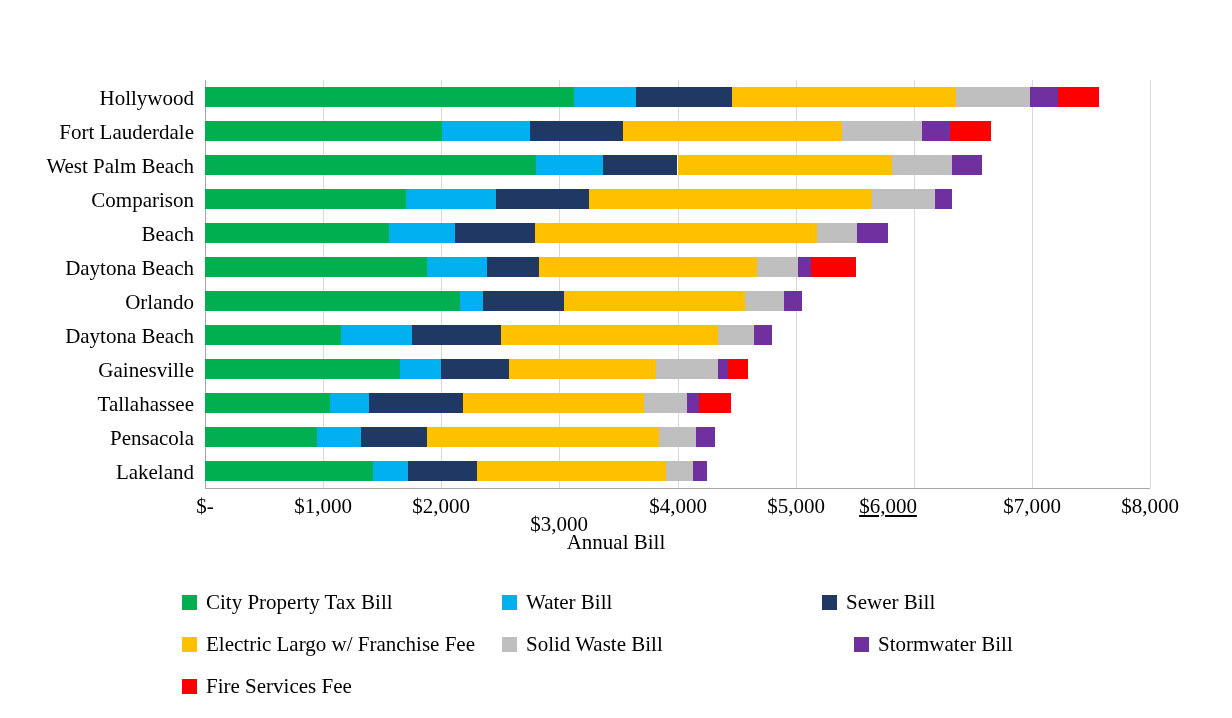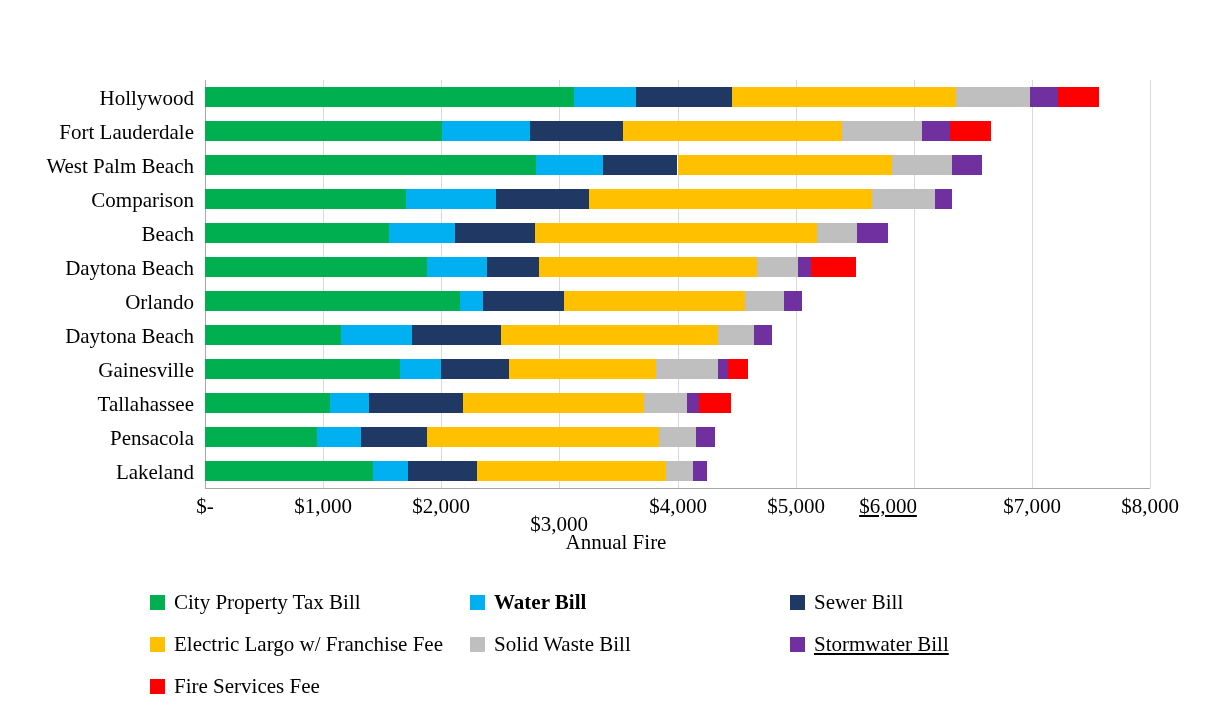--- a/index.html
+++ b/index.html
@@ -108,20 +108,21 @@
   }
   .legend-row {
     position: relative;
     height: 42px;
   }
   .legend-item {
     position: absolute;
     display: flex;
     align-items: center;
     white-space: nowrap;
+    margin-left: 32px;
   }
   .legend-swatch {
     width: 15px;
     height: 15px;
     margin-right: 9px;
     flex: 0 0 auto;
   }
   .legend-label {
     font-size: 21px;
     line-height: 21px;
@@ -267,47 +268,47 @@
       <div class="xtick" style="left: 263px;">$1,000</div>
       <div class="xtick" style="left: 381px;">$2,000</div>
       <div class="xtick" style="left: 499px; margin-top: 18px;">$3,000</div>
       <div class="xtick" style="left: 618px;">$4,000</div>
       <div class="xtick" style="left: 736px;">$5,000</div>
       <div class="xtick" style="left: 828px; text-decoration: underline;">$6,000</div>
       <div class="xtick" style="left: 972px;">$7,000</div>
       <div class="xtick" style="left: 1090px;">$8,000</div>
     </div>
 
-  <div id="xaxis-title">Annual Fire</div>
+  <div id="xaxis-title">Annual Bill</div>
 
   <div id="legend">
       <div class="legend-row">
         <div class="legend-item" style="left: 0px; top: 0px;">
           <span class="legend-swatch" style="background: rgb(0, 176, 80);"></span>
           <span class="legend-label">City Property Tax Bill</span>
         </div>
-        <div class="legend-item" style="left: 320px; top: 0px; font-weight: bold;">
+        <div class="legend-item" style="left: 320px; top: 0px;">
           <span class="legend-swatch" style="background: rgb(0, 176, 240);"></span>
           <span class="legend-label">Water Bill</span>
         </div>
         <div class="legend-item" style="left: 640px; top: 0px;">
           <span class="legend-swatch" style="background: rgb(31, 56, 100);"></span>
           <span class="legend-label">Sewer Bill</span>
         </div>
       </div>
       <div class="legend-row">
         <div class="legend-item" style="left: 0px; top: 0px;">
           <span class="legend-swatch" style="background: rgb(255, 192, 0);"></span>
           <span class="legend-label">Electric Largo w/ Franchise Fee</span>
         </div>
         <div class="legend-item" style="left: 320px; top: 0px;">
           <span class="legend-swatch" style="background: rgb(191, 191, 191);"></span>
           <span class="legend-label">Solid Waste Bill</span>
         </div>
-        <div class="legend-item" style="left: 640px; top: 0px; text-decoration: underline;">
+        <div class="legend-item" style="left: 672px; top: 0px;">
           <span class="legend-swatch" style="background: rgb(112, 48, 160);"></span>
           <span class="legend-label">Stormwater Bill</span>
         </div>
       </div>
       <div class="legend-row">
         <div class="legend-item" style="left: 0px; top: 0px;">
           <span class="legend-swatch" style="background: rgb(255, 0, 0);"></span>
           <span class="legend-label">Fire Services Fee</span>
         </div>
       </div>

